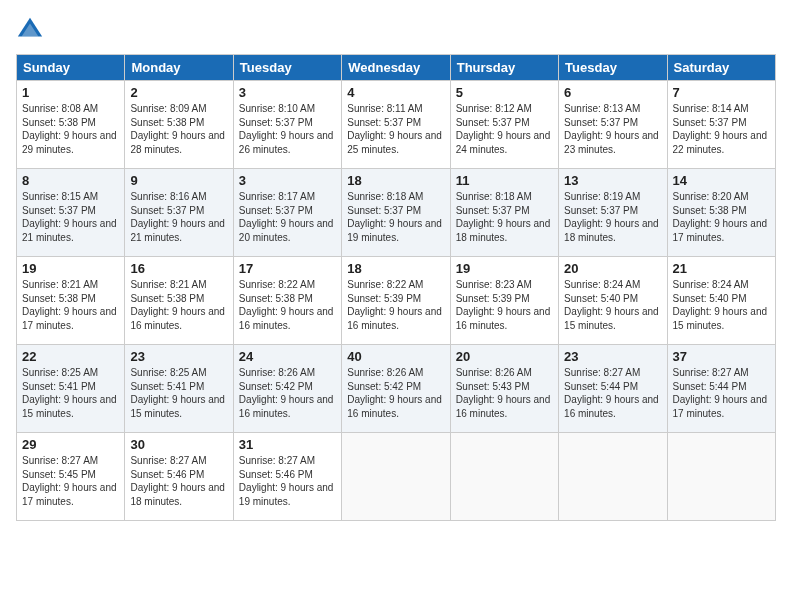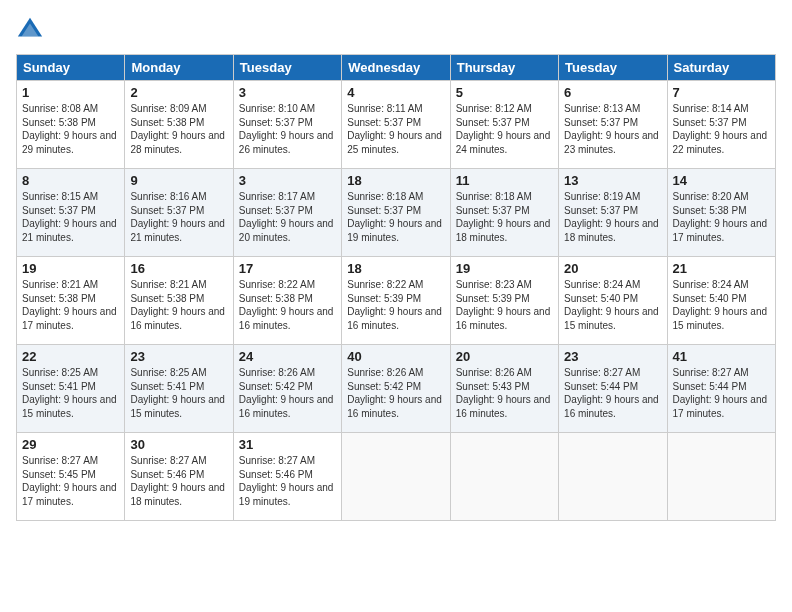--- a/index.html
+++ b/index.html
@@ -243,21 +243,21 @@
       </td>
           <td>
         <span class="day-num">20</span>
         <span class="cell-text">Sunrise: 8:26 AM<br>Sunset: 5:43 PM<br>Daylight: 9 hours and 16 minutes.</span>
       </td>
           <td>
         <span class="day-num">23</span>
         <span class="cell-text">Sunrise: 8:27 AM<br>Sunset: 5:44 PM<br>Daylight: 9 hours and 16 minutes.</span>
       </td>
           <td>
-        <span class="day-num">41</span>
+        <span class="day-num">37</span>
         <span class="cell-text">Sunrise: 8:27 AM<br>Sunset: 5:44 PM<br>Daylight: 9 hours and 17 minutes.</span>
       </td>
         </tr>
         <tr>
           <td>
         <span class="day-num">29</span>
         <span class="cell-text">Sunrise: 8:27 AM<br>Sunset: 5:45 PM<br>Daylight: 9 hours and 17 minutes.</span>
       </td>
           <td>
         <span class="day-num">30</span>

